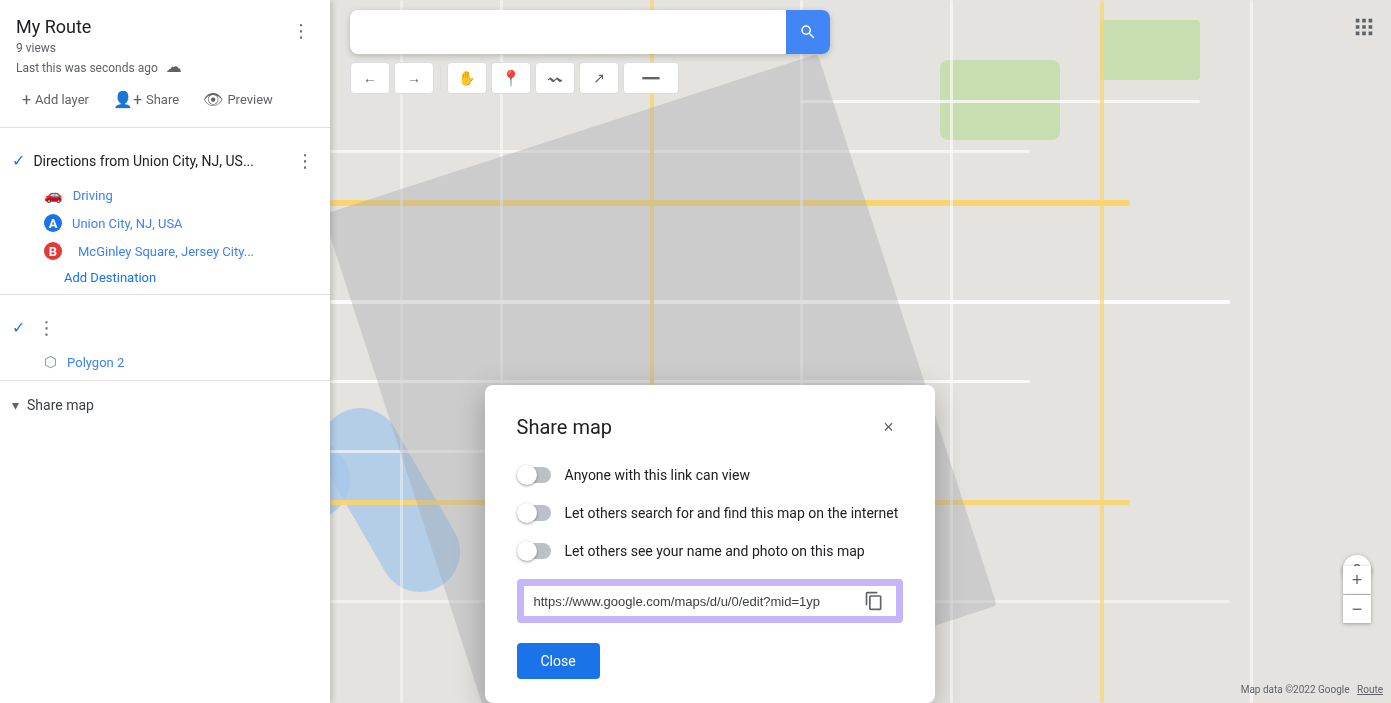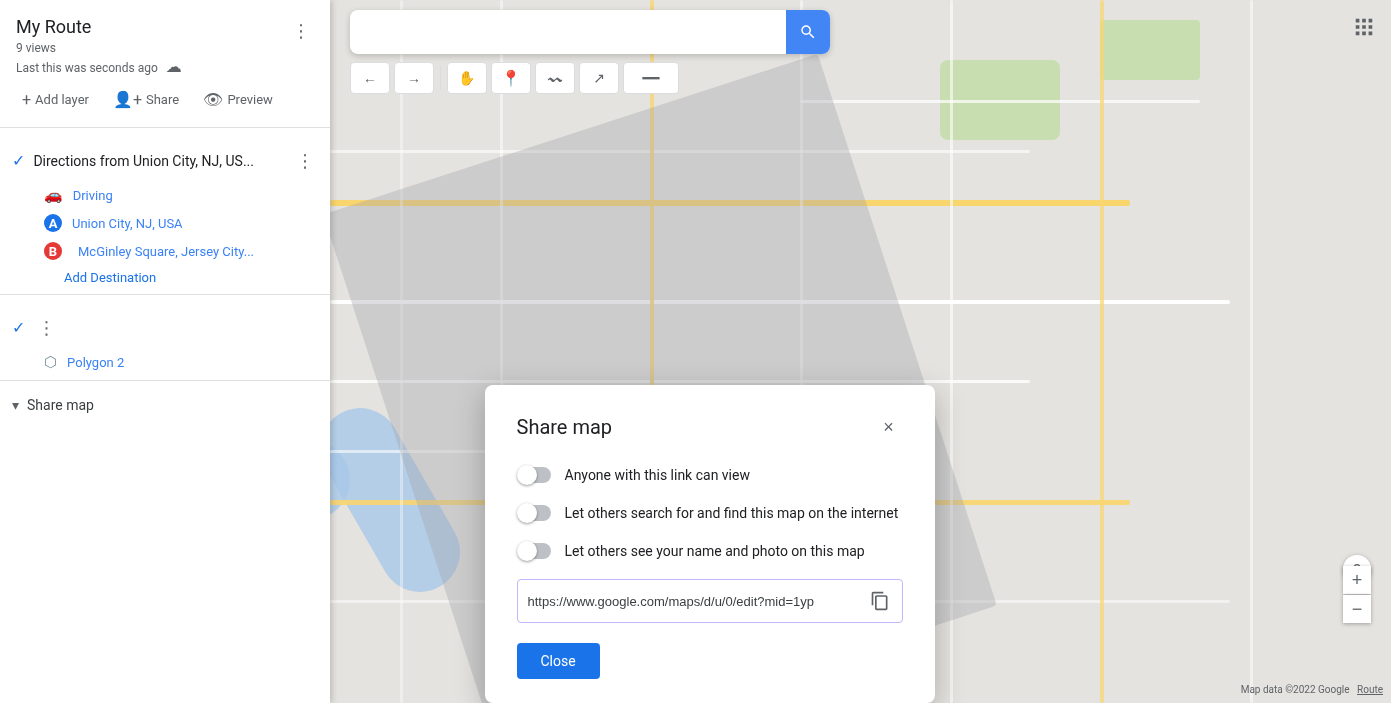--- a/index.html
+++ b/index.html
@@ -394,21 +394,21 @@
     .toggle-label {
       font-size: 14px;
       color: #202124;
     }
 
     .url-row {
       display: flex;
       align-items: center;
       gap: 16px;
       margin-bottom: 20px;
-      border: 1px solid #c4b5fd;
+      border: 7px solid #c4b5fd;
       border-radius: 4px;
       padding: 0 4px 0 10px;
       height: 44px;
     }
     .url-text {
       flex: 1;
       font-size: 13px;
       color: #3c4043;
       white-space: nowrap;
       overflow: hidden;

